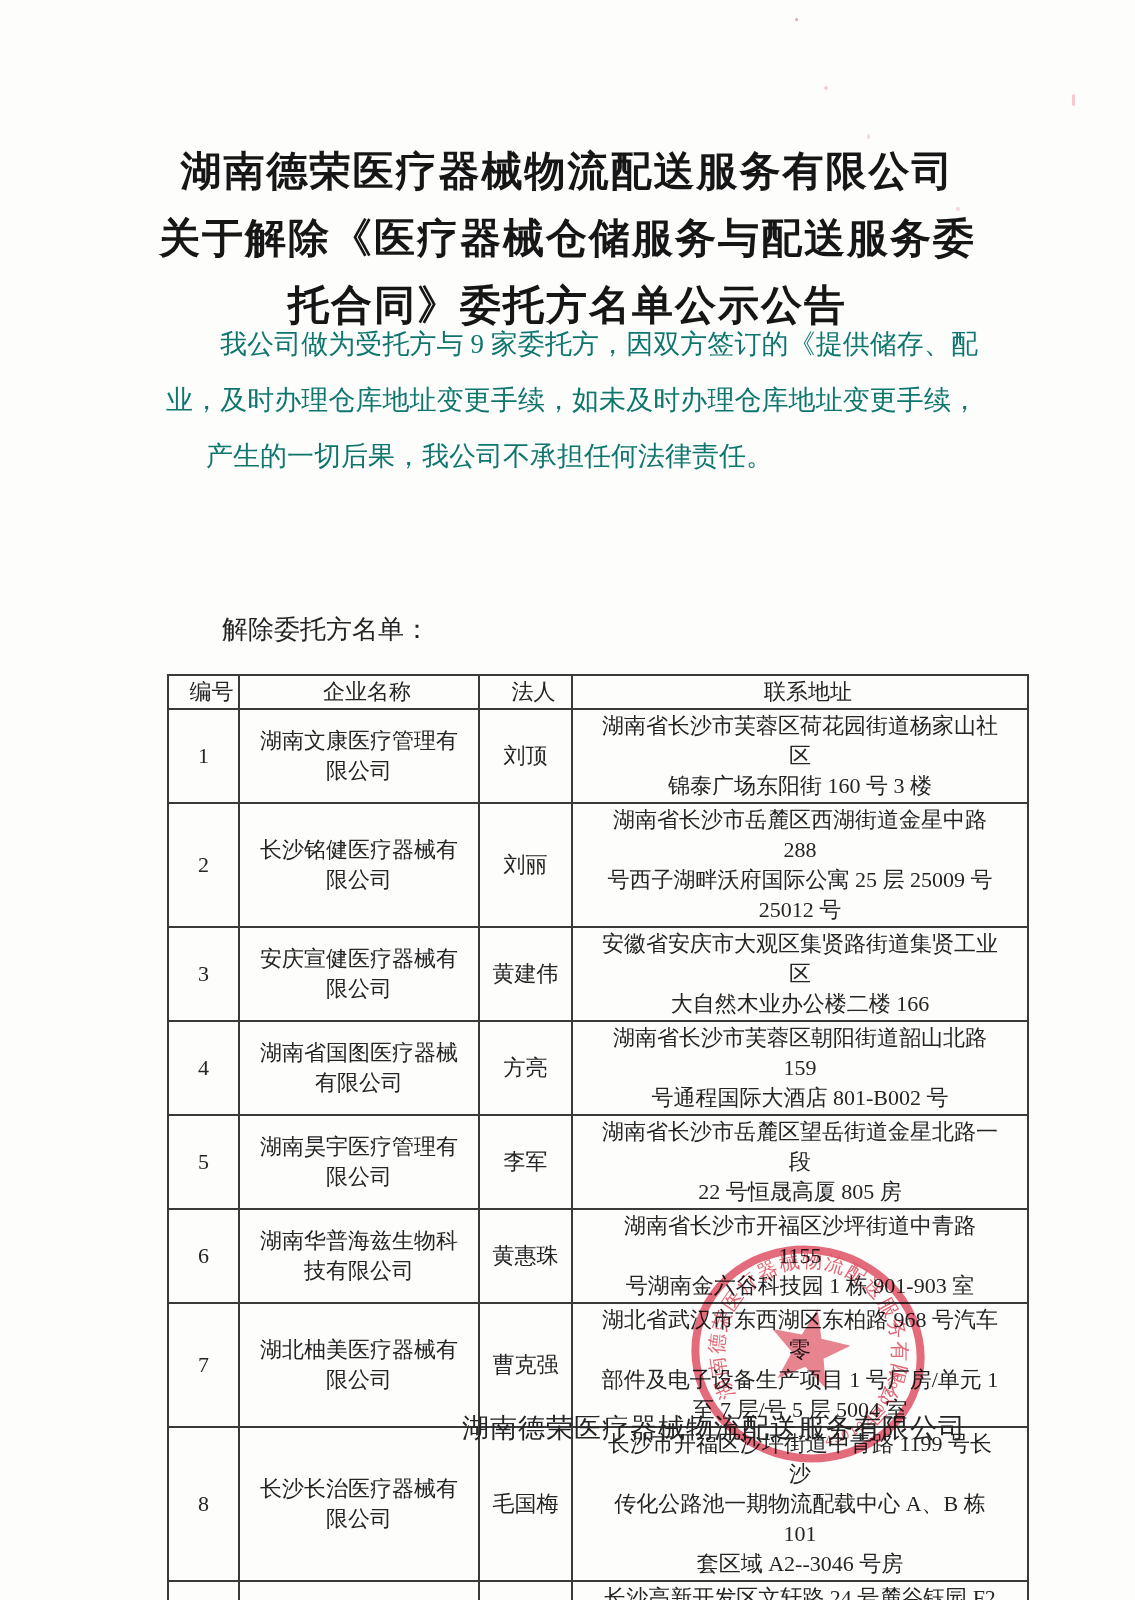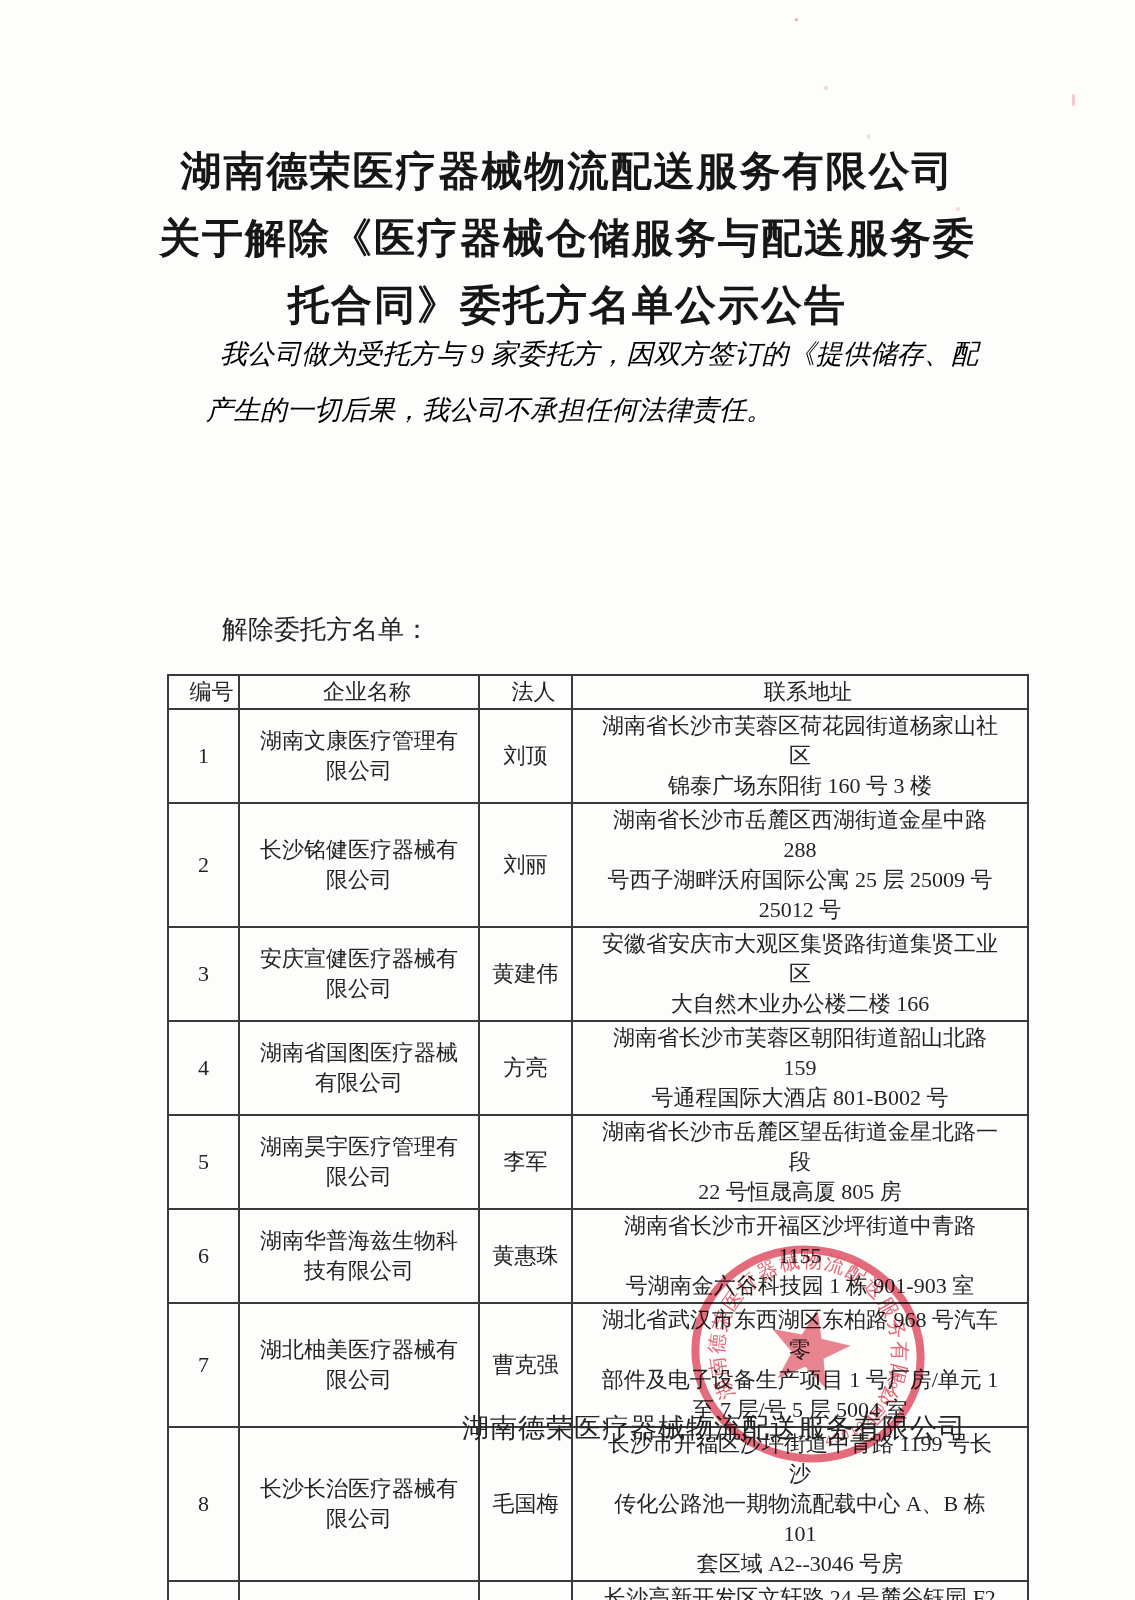--- a/index.html
+++ b/index.html
@@ -13,22 +13,22 @@
   .title-block {
     position:absolute; top:138px; left:0; width:100%;
     text-align:center;
     font-family:"Liberation Sans", sans-serif;
     font-weight:bold; font-size:41px; line-height:67px;
     color:#161616; letter-spacing:2px;
   }
 
   
   .body-block {
-    position:absolute; top:326px; left:166px; width:812px;
-    font-size:27px; line-height:56px; color:#000000;font-style:italic;
+    position:absolute; top:316px; left:166px; width:812px;
+    font-size:27px; line-height:56px; color:#0f766e;
   }
   .body-line { text-align:justify; text-align-last:justify; }
   .body-line.first { text-indent:54px; }
   .body-line.last  { text-align-last:left;margin-left:40px; }
 
   
   .list-label {
     position:absolute; top:612px; left:222px;
     font-size:26px; color:#242424;
   }
@@ -83,20 +83,21 @@
   <span class="speck s5"></span>
 
   <div class="title-block">
     <div>湖南德荣医疗器械物流配送服务有限公司</div>
     <div>关于解除《医疗器械仓储服务与配送服务委</div>
     <div>托合同》委托方名单公示公告</div>
   </div>
 
   <div class="body-block">
     <div class="body-line first">我公司做为受托方与 9 家委托方，因双方签订的《提供储存、配</div>
+    <div class="body-line">业，及时办理仓库地址变更手续，如未及时办理仓库地址变更手续，</div>
     <div class="body-line last">产生的一切后果，我公司不承担任何法律责任。</div>
   </div>
 
   <div class="list-label">解除委托方名单：</div>
 
   <table class="doc-table">
     <colgroup>
       <col style="width:71px">
         <col style="width:240px">
         <col style="width:93px">

